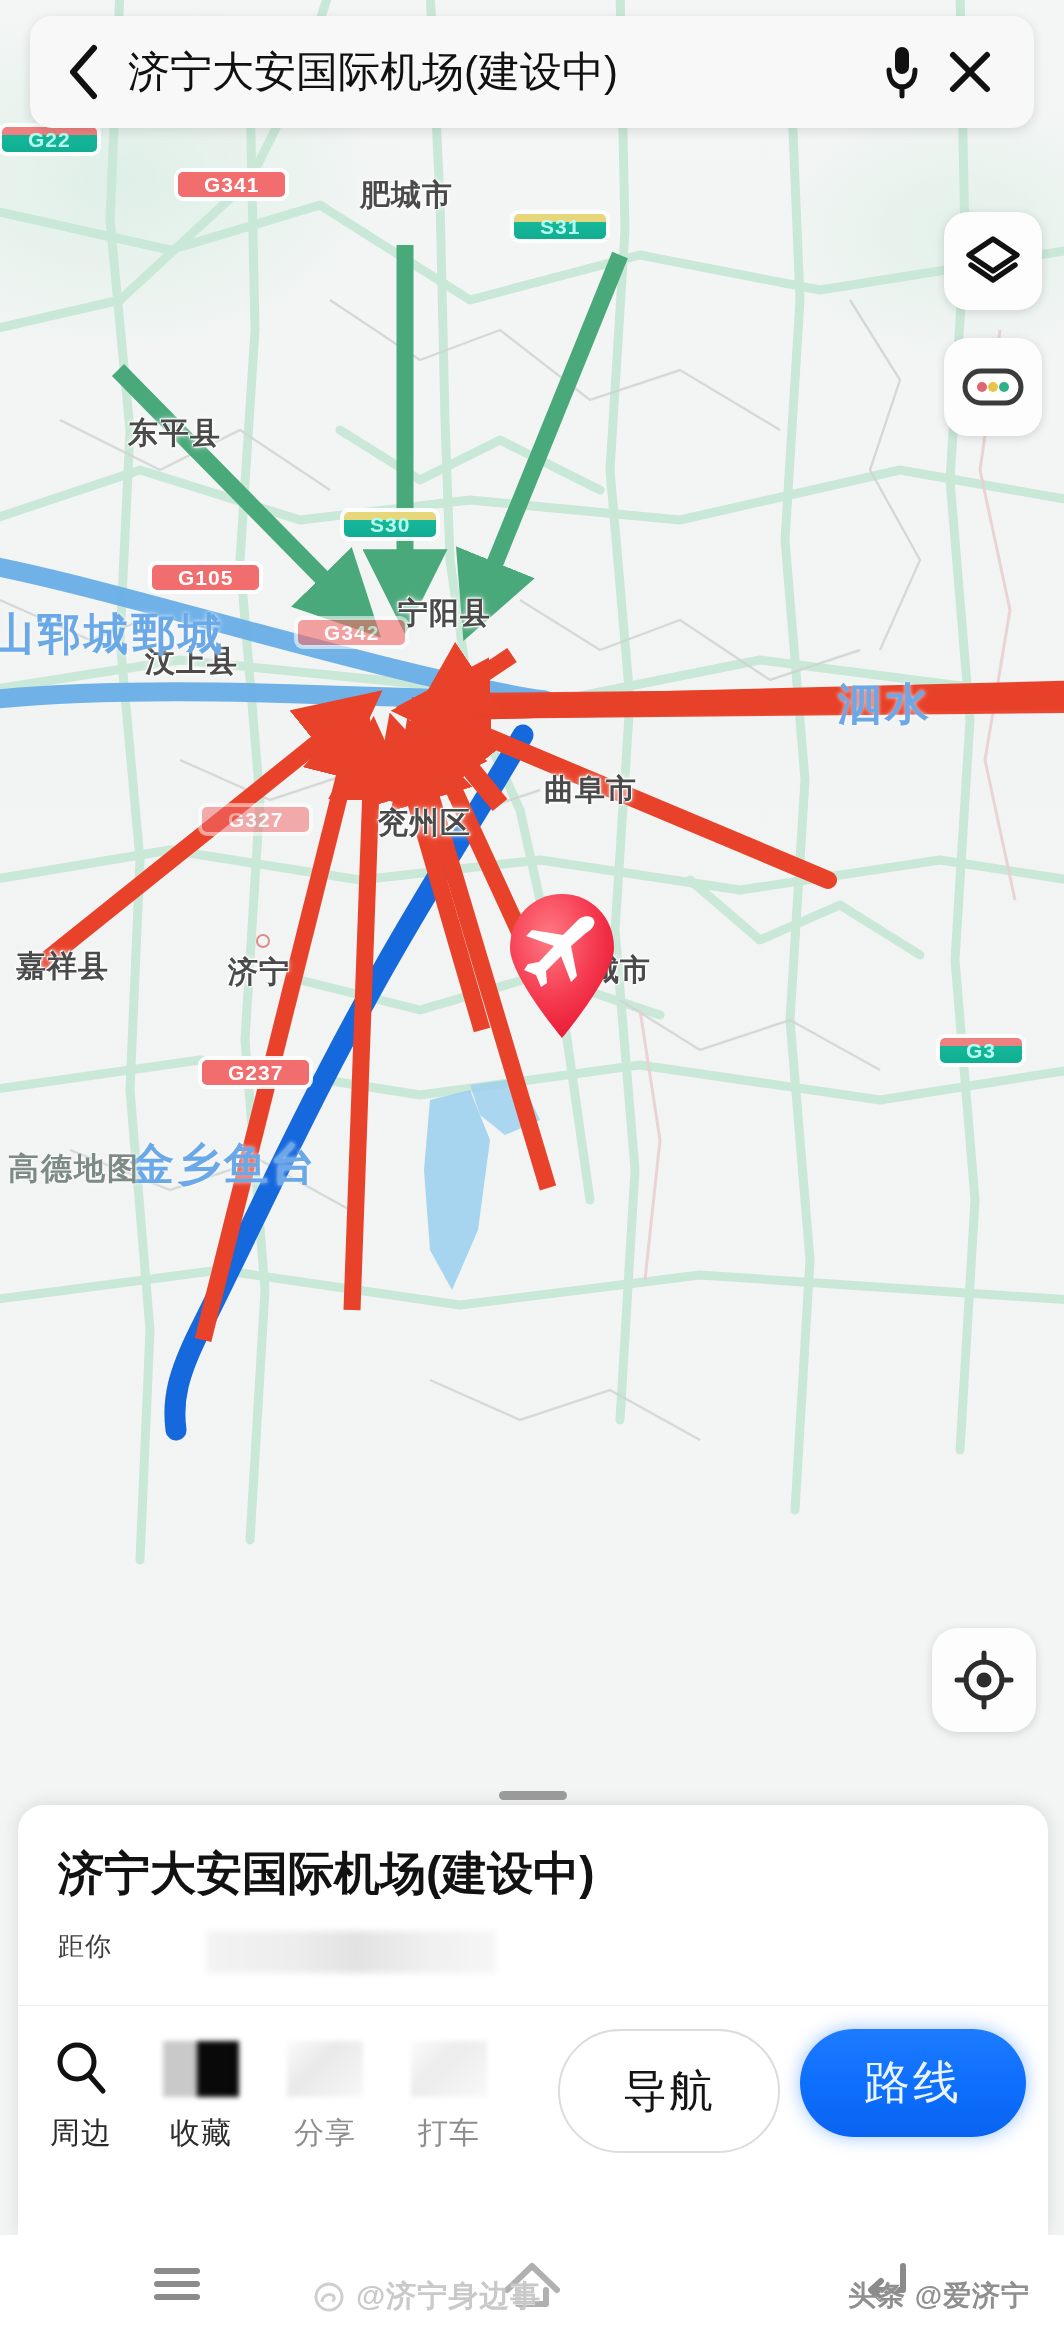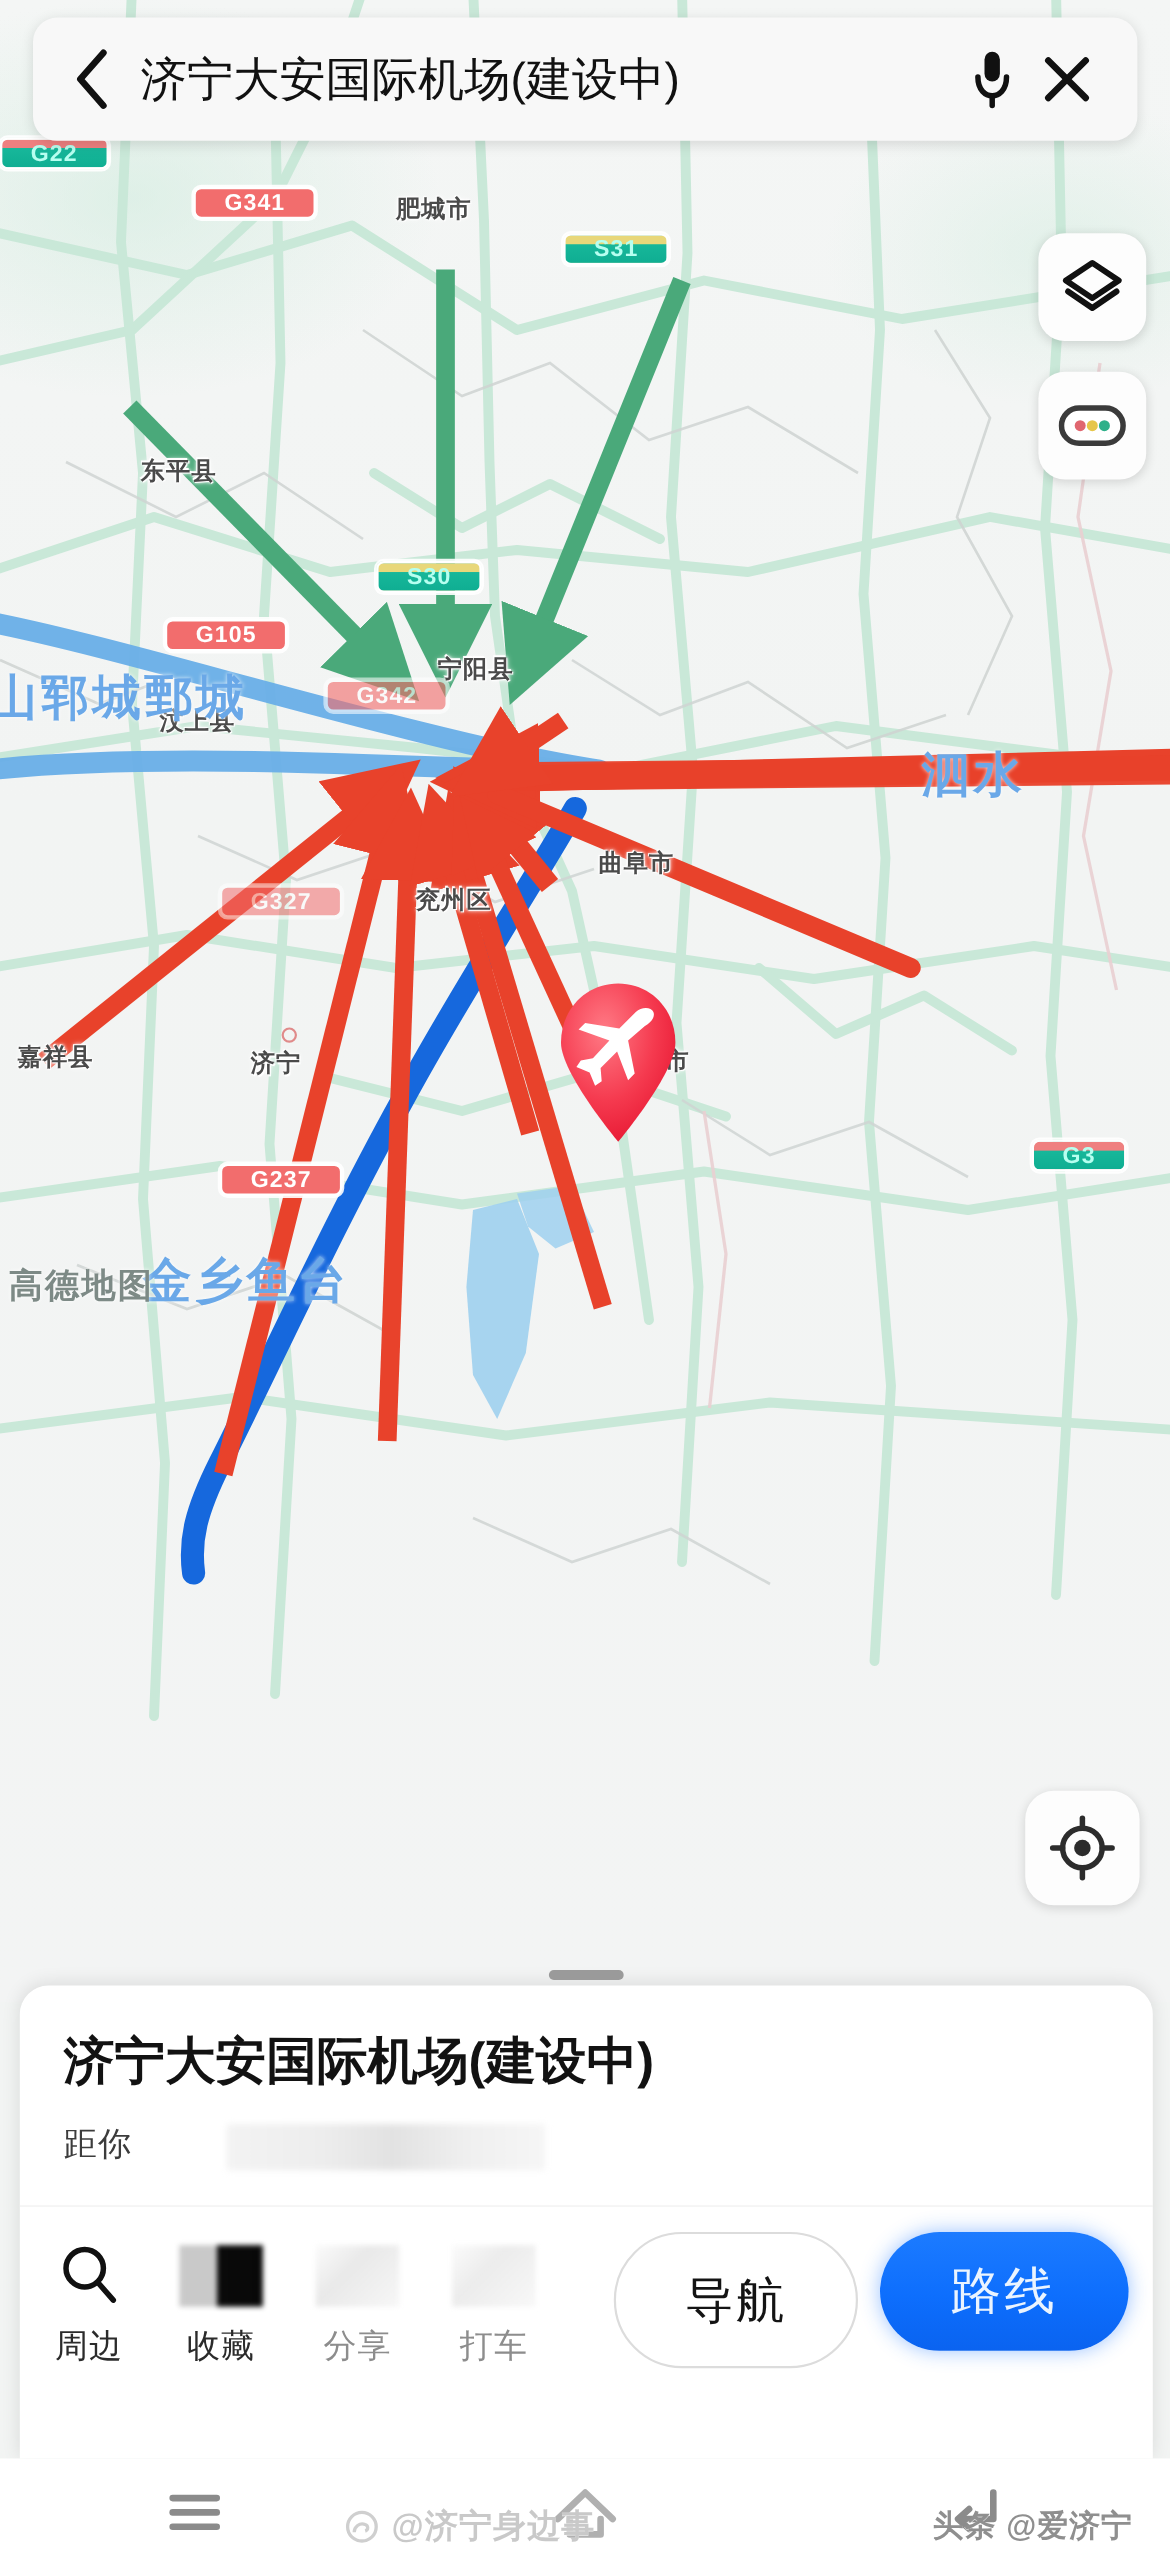--- a/index.html
+++ b/index.html
@@ -22,21 +22,21 @@
   
   #roads { position:absolute; left:0; top:0; width:1064px; height:1820px; }
 
   
   .mlabel {
     position:absolute; white-space:nowrap;
     color:#4a4a4a; font-weight:700;
     text-shadow: 0 0 3px #fff, 0 0 3px #fff, 0 0 6px #fff, 1px 1px 0 #fff, -1px -1px 0 #fff;
     letter-spacing:1px;
   }
-  .mlabel.city { font-size:22px; }
+  .mlabel.city { font-size:30px; }
 
   
   .annot {
     position:absolute; white-space:nowrap;
     color:#6aa8e8; font-weight:700; font-size:44px; letter-spacing:3px;
     text-shadow:0 0 4px rgba(255,255,255,.8);
   }
 
   
   #amap-watermark {
@@ -101,21 +101,21 @@
   #drag-handle {
     position:absolute; left:50%; top:-14px; transform:translateX(-50%);
     width:68px; height:9px; border-radius:6px; background:#9a9a9a;
   }
   #poi-title {
     position:absolute; left:40px; top:38px;
     font-size:46px; font-weight:700; color:#121212; letter-spacing:0px; white-space:nowrap;
   }
   #poi-dist {
     position:absolute; left:40px; top:124px;
-    font-size:30px; color:#3c3c3c; letter-spacing:1px;
+    font-size:26px; color:#3c3c3c; letter-spacing:1px;
   }
   #poi-dist-blur {
     position:absolute; left:188px; top:126px; width:290px; height:42px;
     background:linear-gradient(90deg,#f3f3f3 0%,#ededed 30%,#e2e2e2 52%,#efefef 75%,#f6f6f6 100%);
     filter:blur(3px); border-radius:3px;
   }
   #sheet-divider { position:absolute; left:0; top:200px; width:100%; height:1px; background:#eee; }
 
   
   #actionbar { position:absolute; left:0; top:208px; width:100%; height:190px; }

